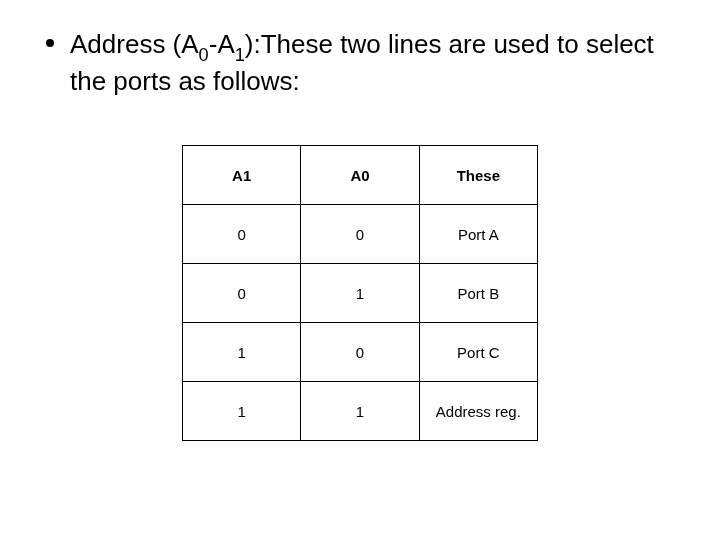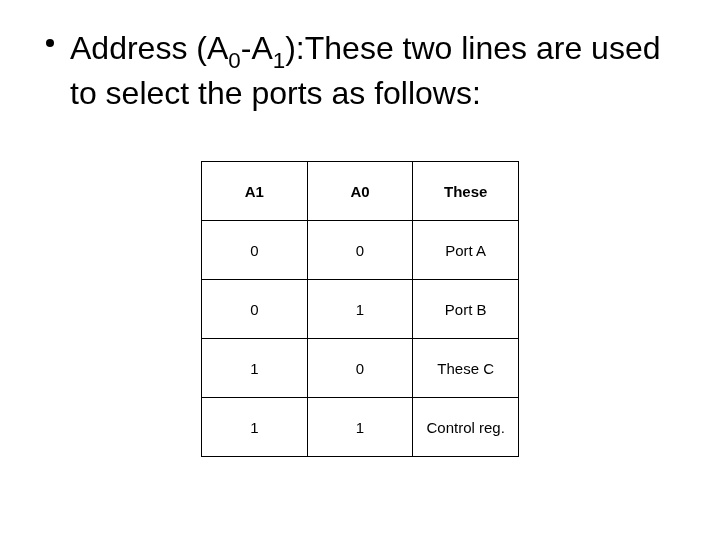--- a/index.html
+++ b/index.html
@@ -13,21 +13,21 @@
   }
   .slide {
     box-sizing: border-box;
     width: 720px;
     height: 540px;
     padding: 28px 40px 40px 40px;
   }
   .bullet-line {
     display: flex;
     align-items: flex-start;
-    font-size: 32px;
+    font-size: 26px;
     line-height: 1.25;
     margin-left: 6px;
     margin-right: 10px;
   }
   .bullet-dot {
     width: 8px;
     height: 8px;
     border-radius: 50%;
     background: #000000;
     margin-top: 11px;
@@ -44,21 +44,21 @@
     top: 2px;
   }
   .table-wrap {
     margin-top: 48px;
     display: flex;
     justify-content: center;
   }
   table.addr {
     border-collapse: collapse;
     table-layout: fixed;
-    width: 318px;
+    width: 356px;
   }
   table.addr th,
   table.addr td {
     border: 1.5px solid #000000;
     text-align: center;
     vertical-align: middle;
     height: 56px;
     font-family: Verdana, Geneva, sans-serif;
     font-size: 15px;
   }
@@ -98,24 +98,24 @@
         <td>Port A</td>
       </tr>
       <tr>
         <td>0</td>
         <td>1</td>
         <td>Port B</td>
       </tr>
       <tr>
         <td>1</td>
         <td>0</td>
-        <td>These C</td>
+        <td>Port C</td>
       </tr>
       <tr>
         <td>1</td>
         <td>1</td>
-        <td class="twolines">Control reg.</td>
+        <td class="twolines">Address reg.</td>
       </tr>
     </tbody>
       </table>
   </div>
 
 </div>
 
 </body></html>

